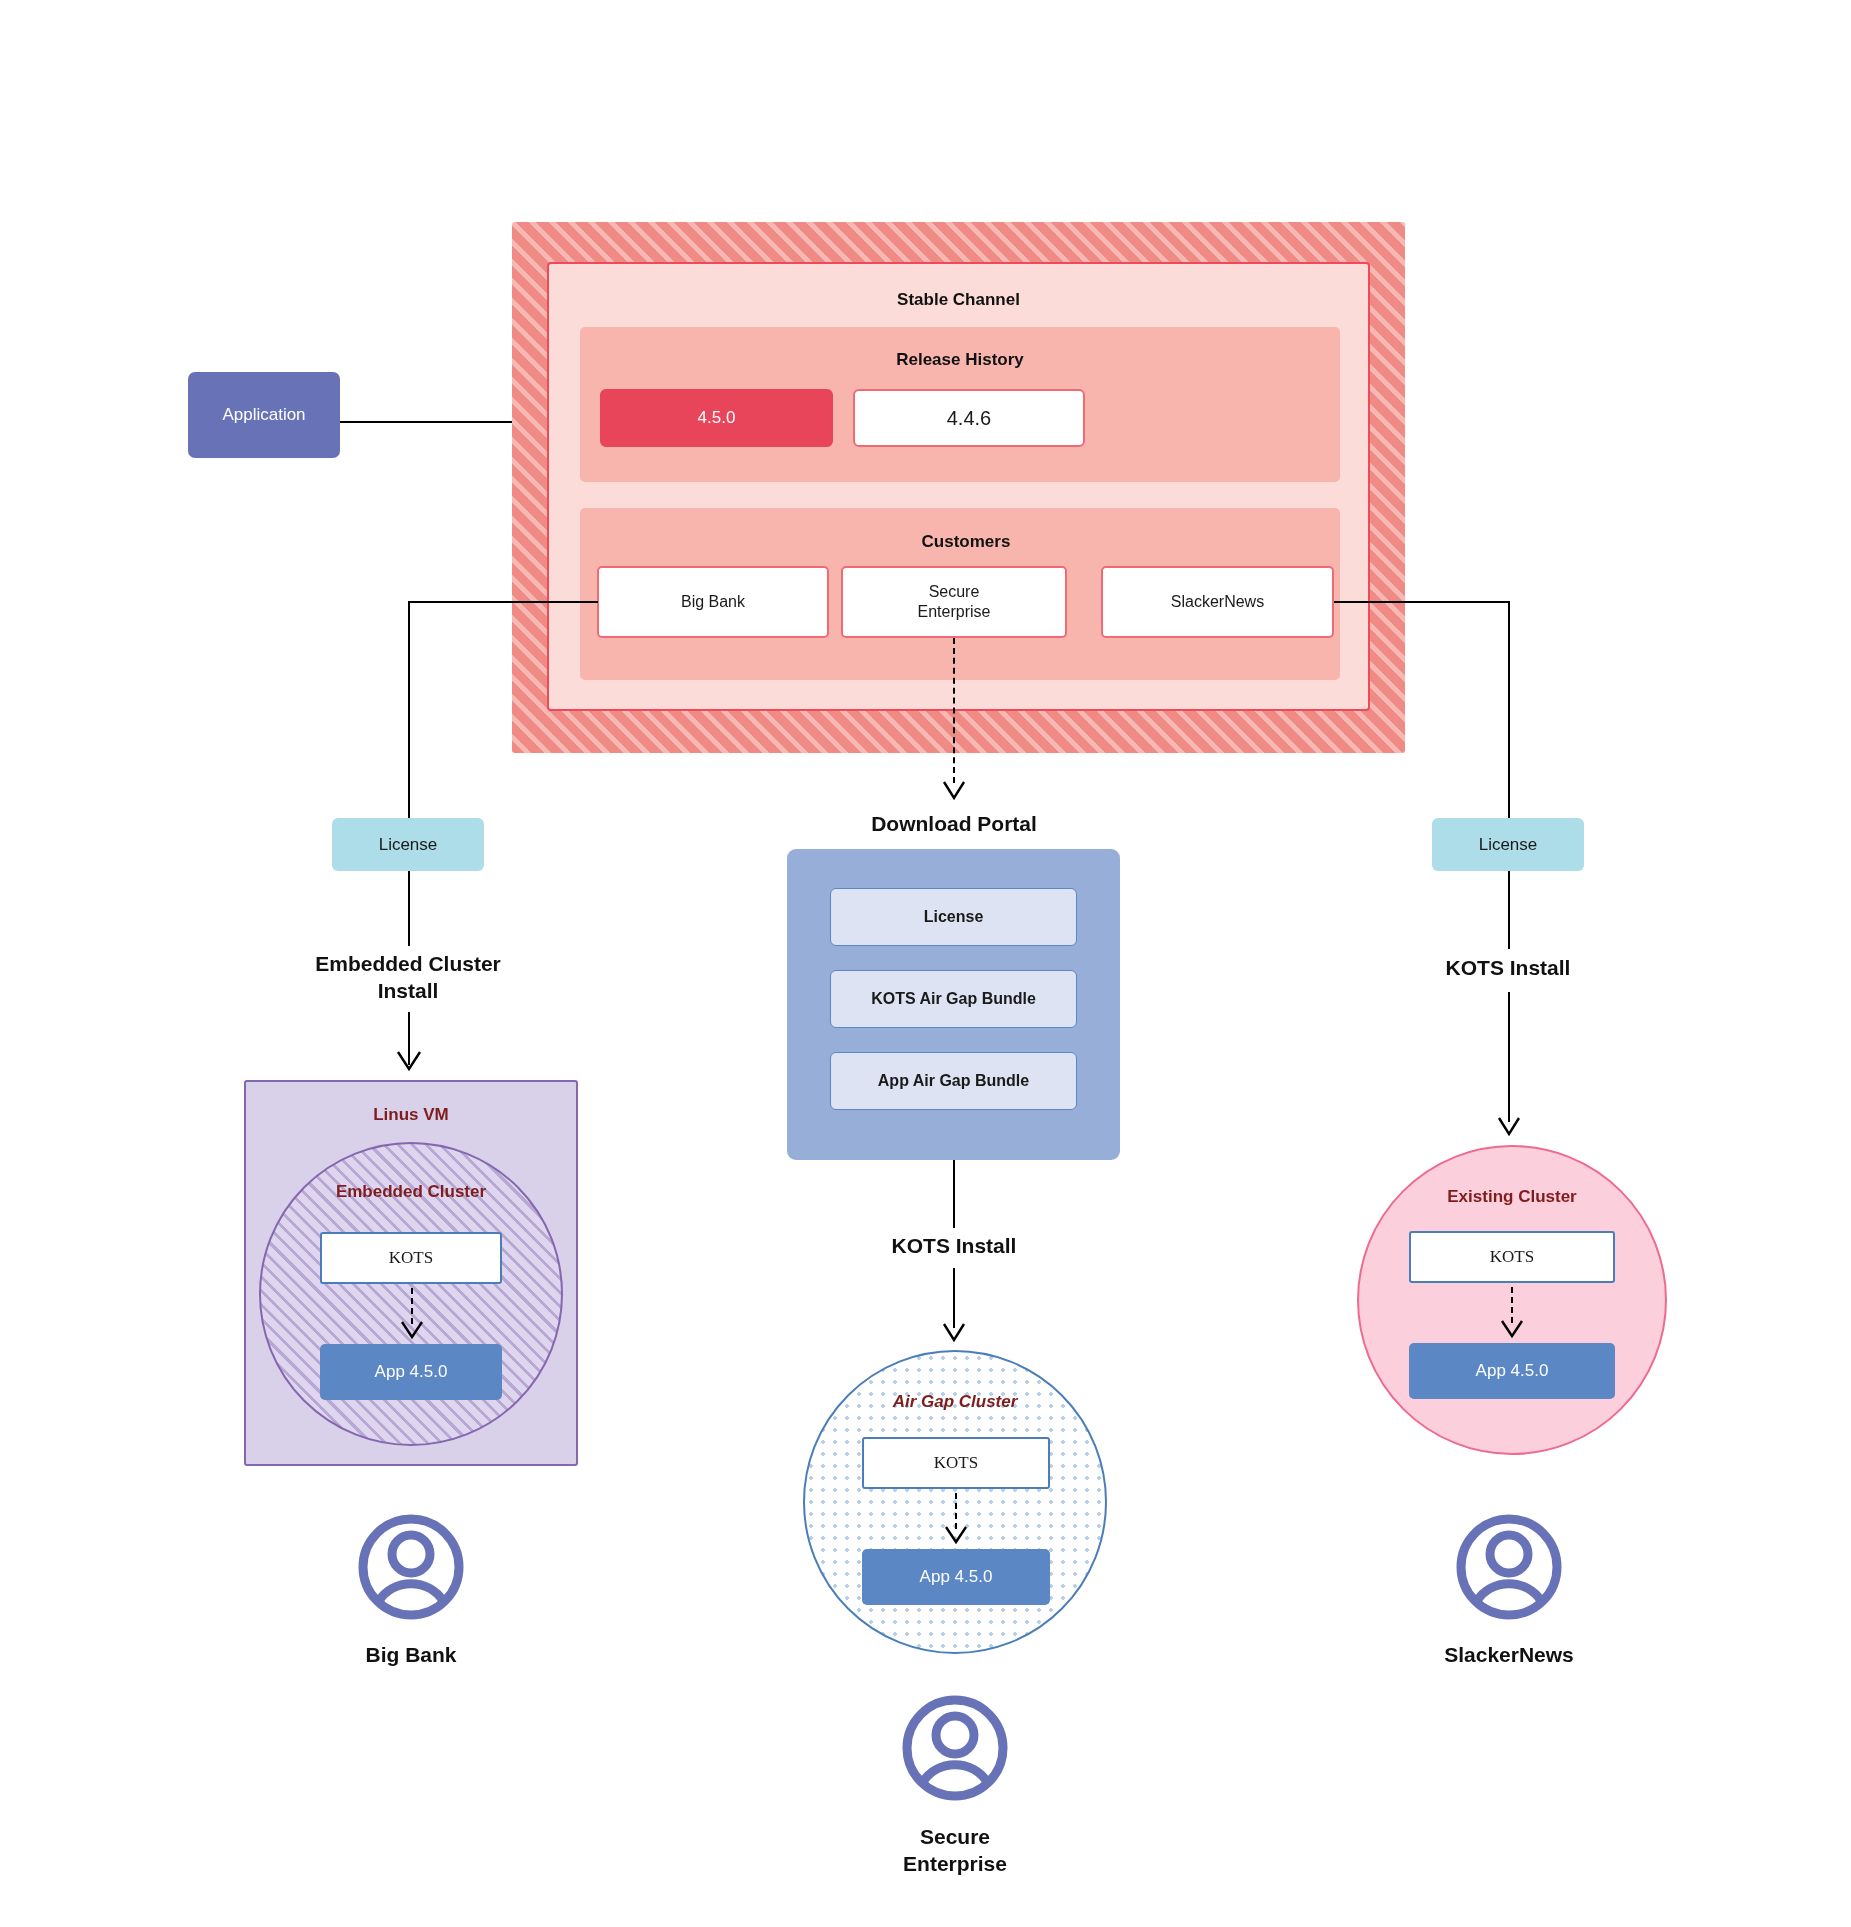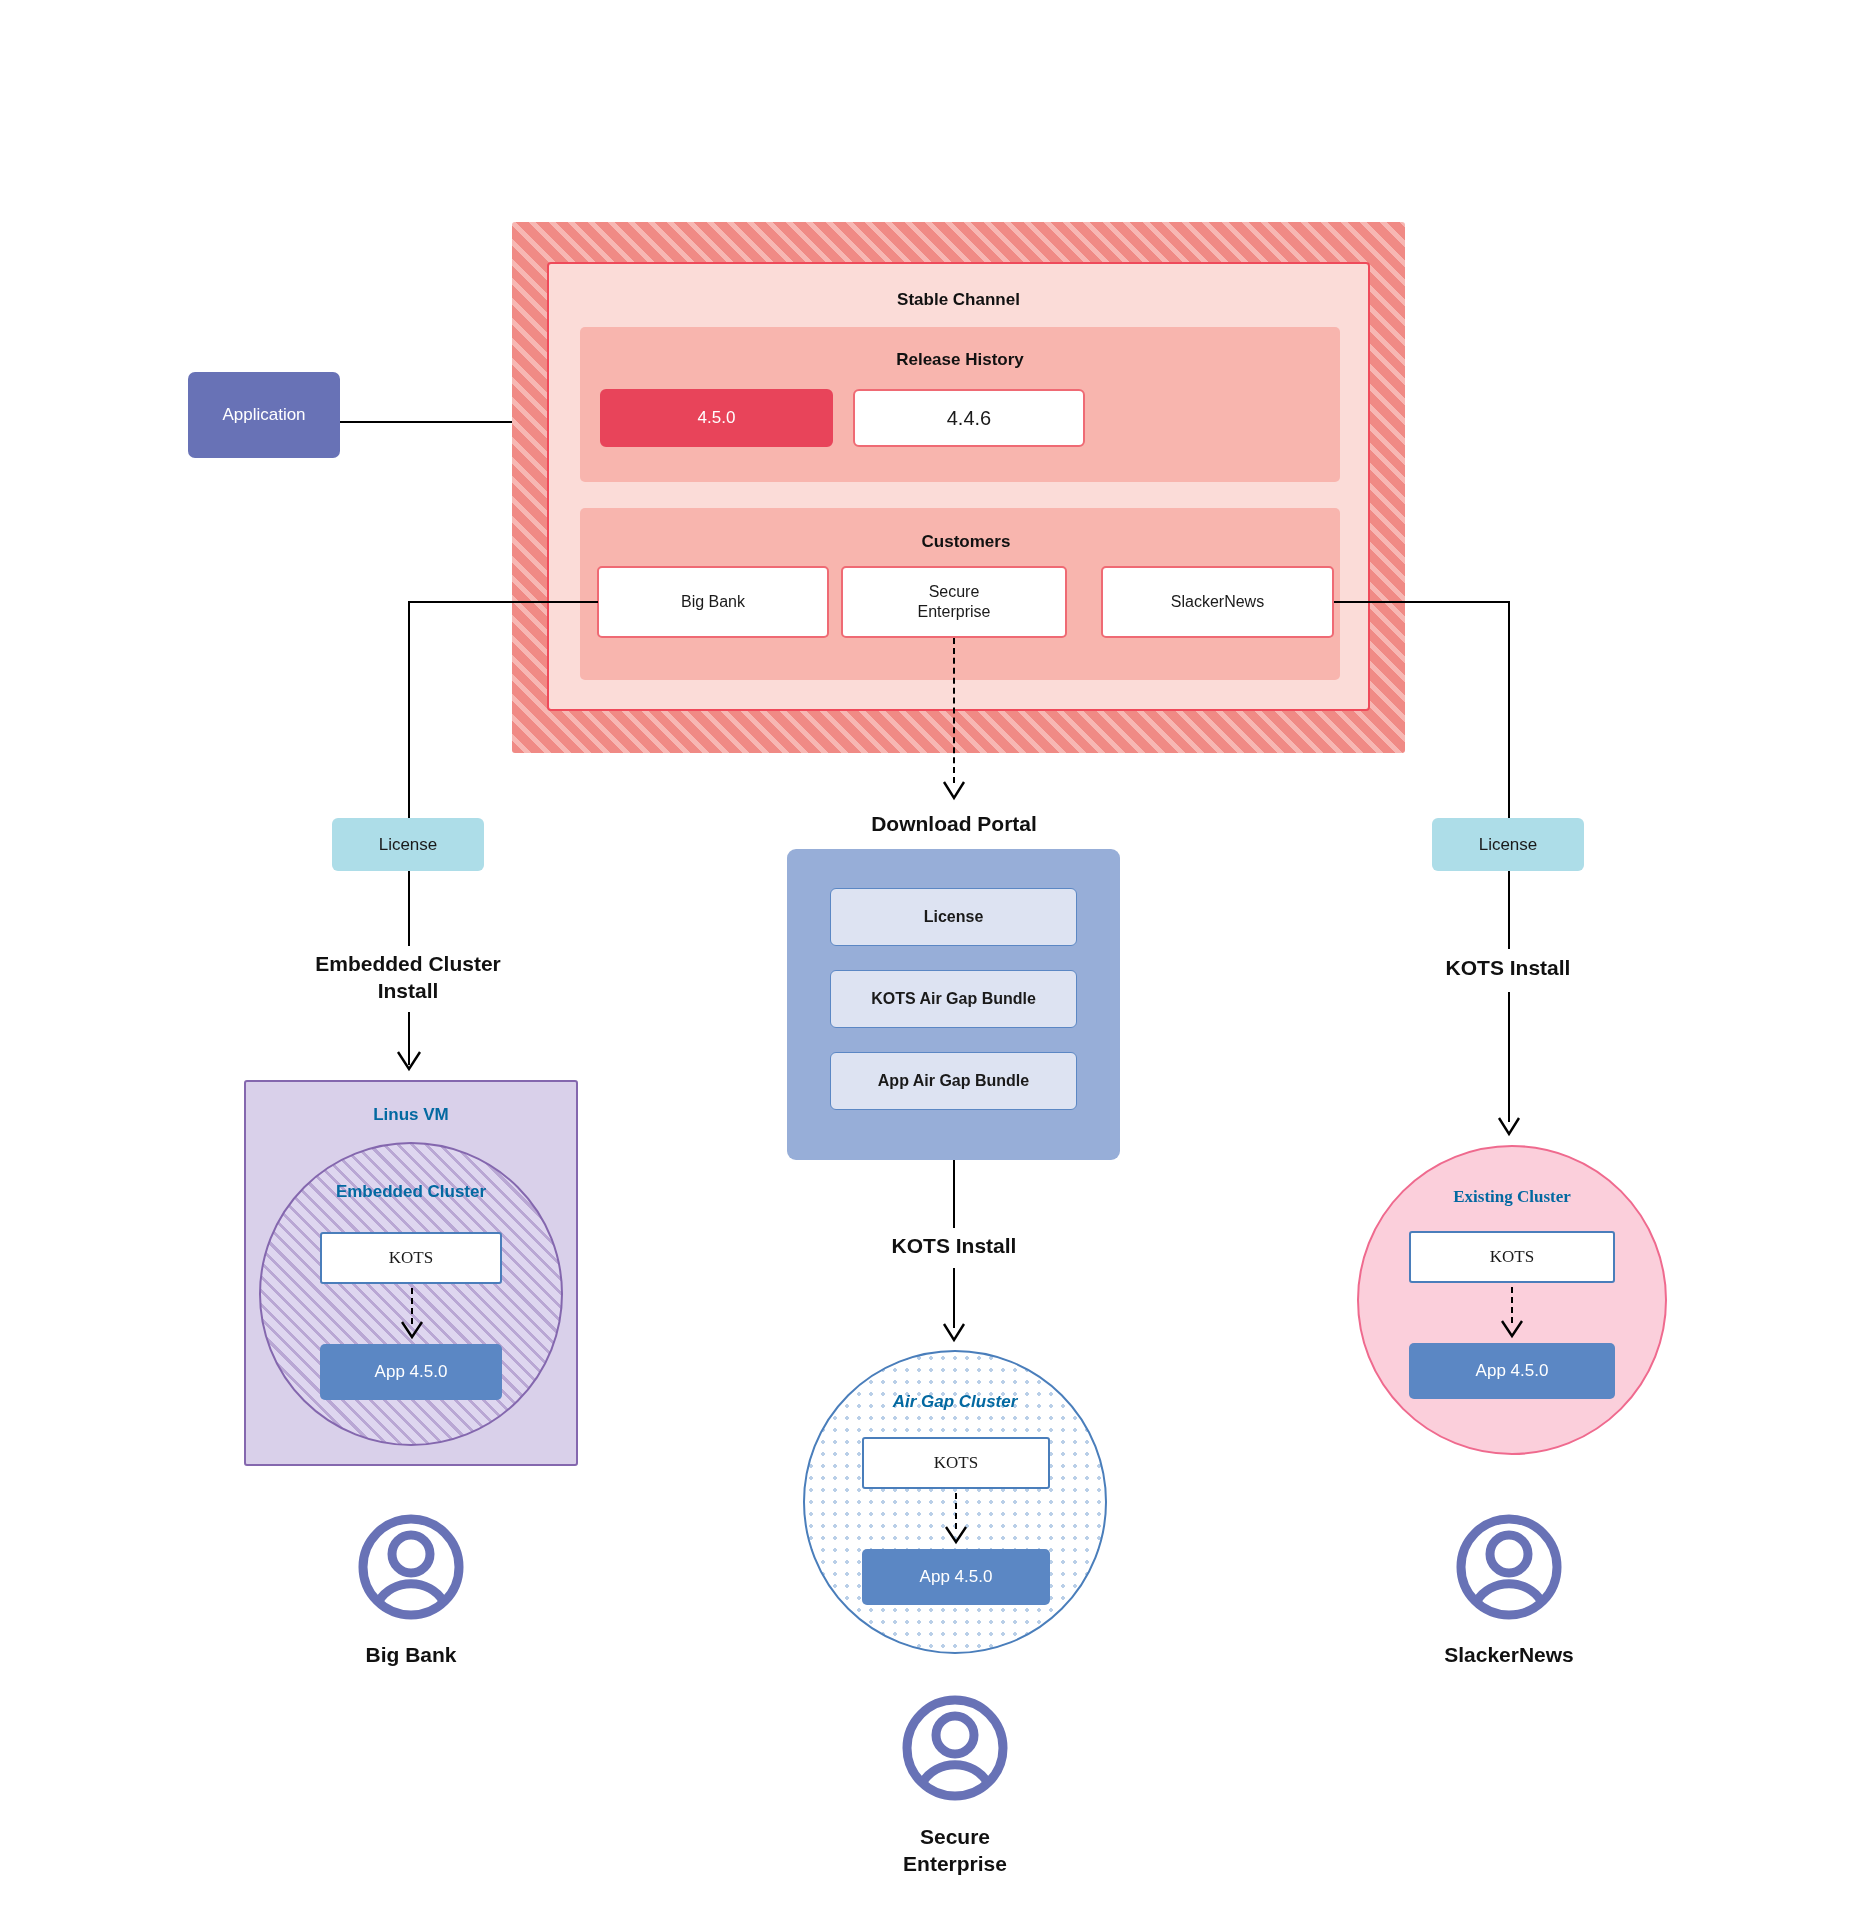--- a/index.html
+++ b/index.html
@@ -156,21 +156,21 @@
   }
   .app-box {
     background: #5b87c4;
     border-radius: 5px;
     color: #ffffff;
     font-size: 17px;
   }
   .cluster-title {
     font-size: 17px;
     font-weight: 700;
-    color: #0369a1;
+    color: #7f1d1d;
     text-align: right;
   }
 
   
   .portal-panel {
     background: #97aed8;
     border-radius: 9px;
   }
   .portal-item {
     background: #dde3f2;
@@ -309,21 +309,21 @@
   <div class="abs line-v" style="left:1508px; top:871px; height:78px;"></div>
 
   <div class="abs center-text flow-label" style="left:1358px; top:952px; width:300px; height:32px;">KOTS Install</div>
 
   <div class="abs line-v" style="left:1508px; top:992px; height:130px;"></div>
   <svg class="abs arrow" style="left:1498px; top:1116px;" width="22" height="22" viewBox="0 0 22 22">
     <path d="M1 2 L11 18 L21 2" fill="none" stroke="#000" stroke-width="2.4"></path>
   </svg>
 
   <div class="abs existing-circle" style="left:1357px; top:1145px; width:310px; height:310px;"></div>
-  <div class="abs center-text cluster-title" style="left:1357px; top:1185px; width:310px; height:24px;font-family:Liberation Serif, serif;">Existing Cluster</div>
+  <div class="abs center-text cluster-title" style="left:1357px; top:1185px; width:310px; height:24px;">Existing Cluster</div>
 
   <div class="abs center-text kots-box" style="left:1409px; top:1231px; width:206px; height:52px;">KOTS</div>
 
   <div class="abs dash-v" style="left:1511px; top:1287px; height:36px;"></div>
   <svg class="abs arrow" style="left:1501px; top:1319px;" width="22" height="20" viewBox="0 0 22 20">
     <path d="M1 2 L11 17 L21 2" fill="none" stroke="#000" stroke-width="2.4"></path>
   </svg>
 
   <div class="abs center-text app-box" style="left:1409px; top:1343px; width:206px; height:56px;">App 4.5.0</div>
 

